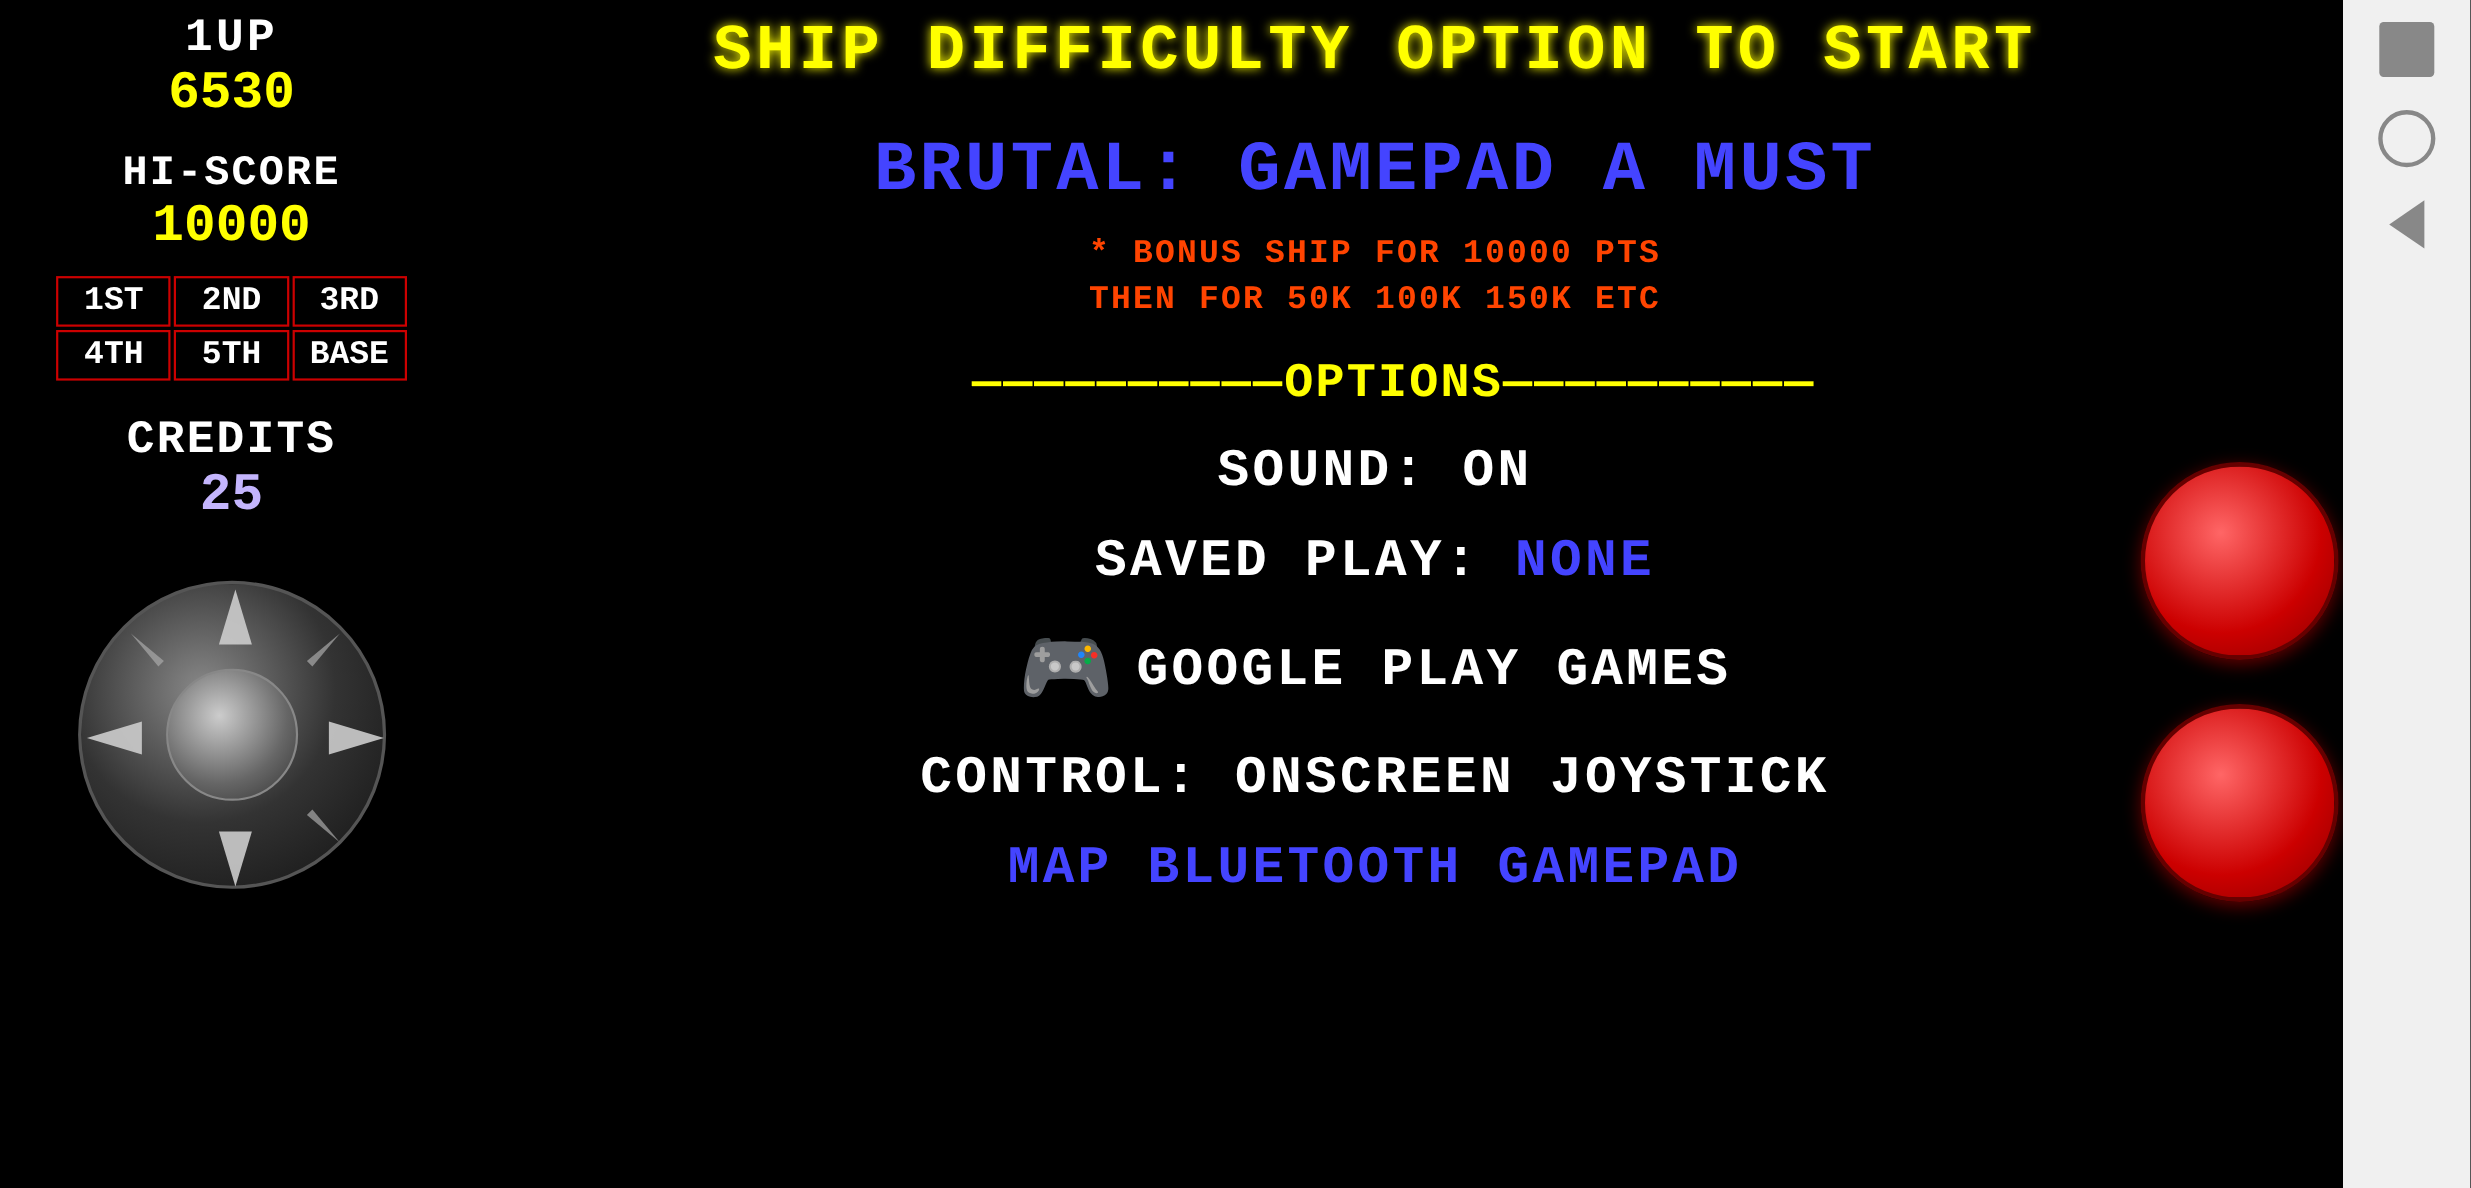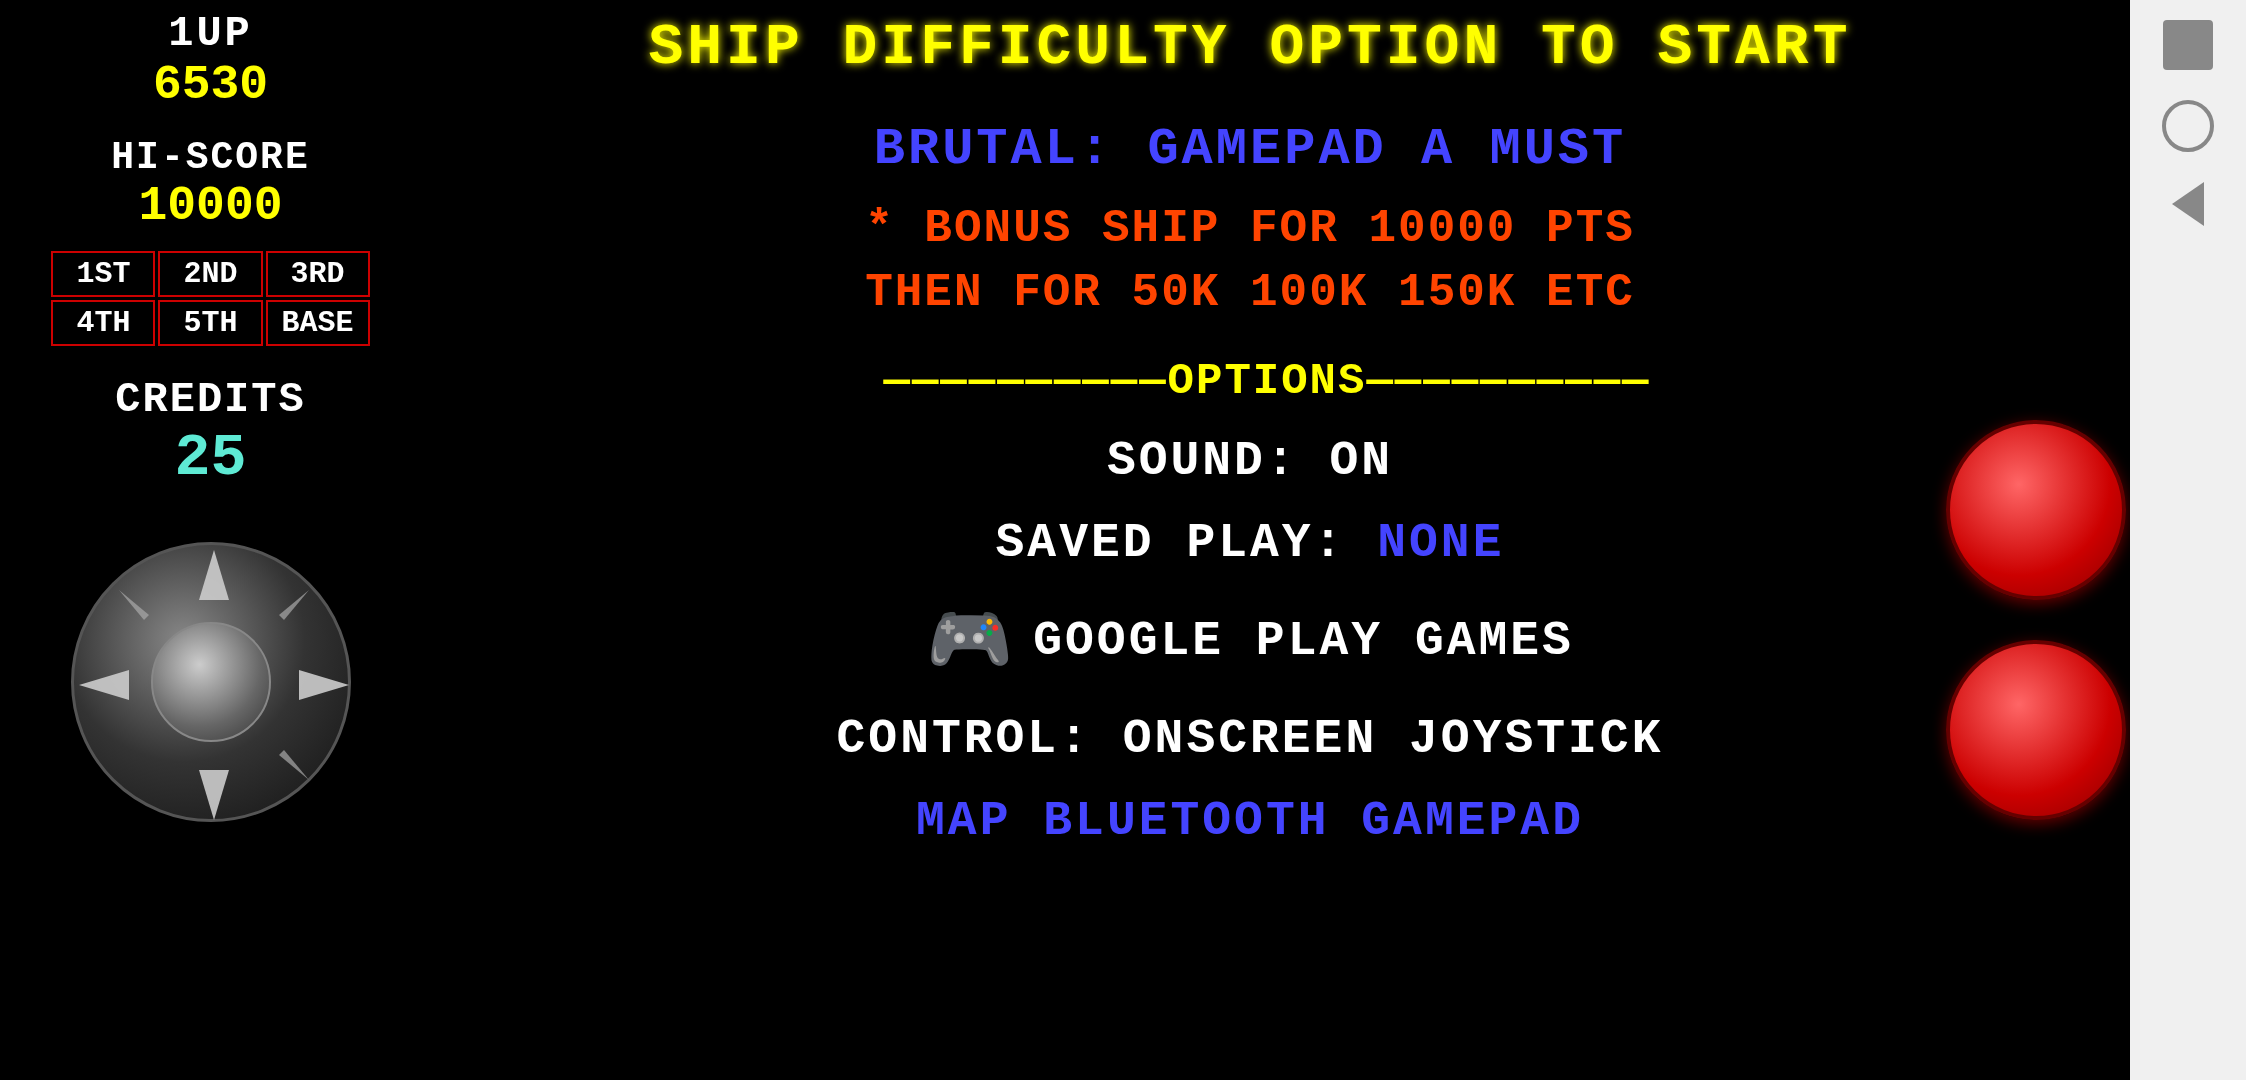--- a/index.html
+++ b/index.html
@@ -83,22 +83,22 @@
     .credits-label {
       color: #fff;
       font-size: 42px;
       font-weight: bold;
       letter-spacing: 2px;
       font-family: 'Courier New', monospace;
       text-align: center;
     }
 
     .credits-value {
-      color: #5eead4;
-      font-size: 60px;
+      color: #c4b5fd;
+      font-size: 48px;
       font-weight: bold;
       font-family: 'Courier New', monospace;
       text-align: right;
       margin-bottom: 30px;
     }
 
     
     .joystick-container {
       width: 280px;
       height: 280px;
@@ -155,31 +155,31 @@
       font-weight: bold;
       font-family: 'Courier New', monospace;
       letter-spacing: 4px;
       text-align: center;
       margin-top: 15px;
       text-shadow: 0 0 10px #ff0;
     }
 
     .brutal-text {
       color: #4444ff;
-      font-size: 52px;
+      font-size: 64px;
       font-weight: bold;
       font-family: 'Courier New', monospace;
       letter-spacing: 3px;
       text-align: center;
       margin-top: 40px;
     }
 
     .bonus-text {
       color: #ff4400;
-      font-size: 46px;
+      font-size: 30px;
       font-weight: bold;
       font-family: 'Courier New', monospace;
       letter-spacing: 2px;
       text-align: center;
       margin-top: 18px;
       line-height: 1.4;
     }
 
     .options-divider {
       color: #ffff00;

